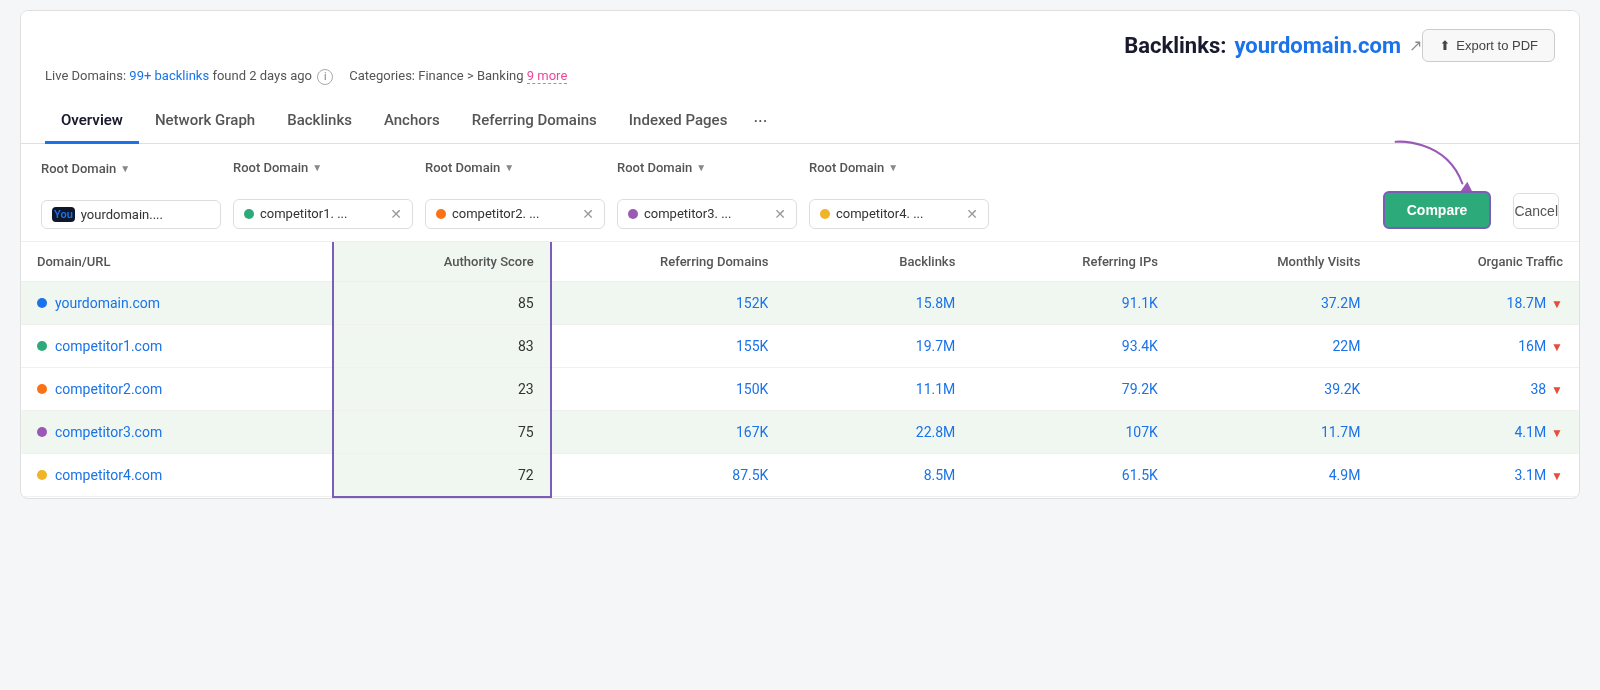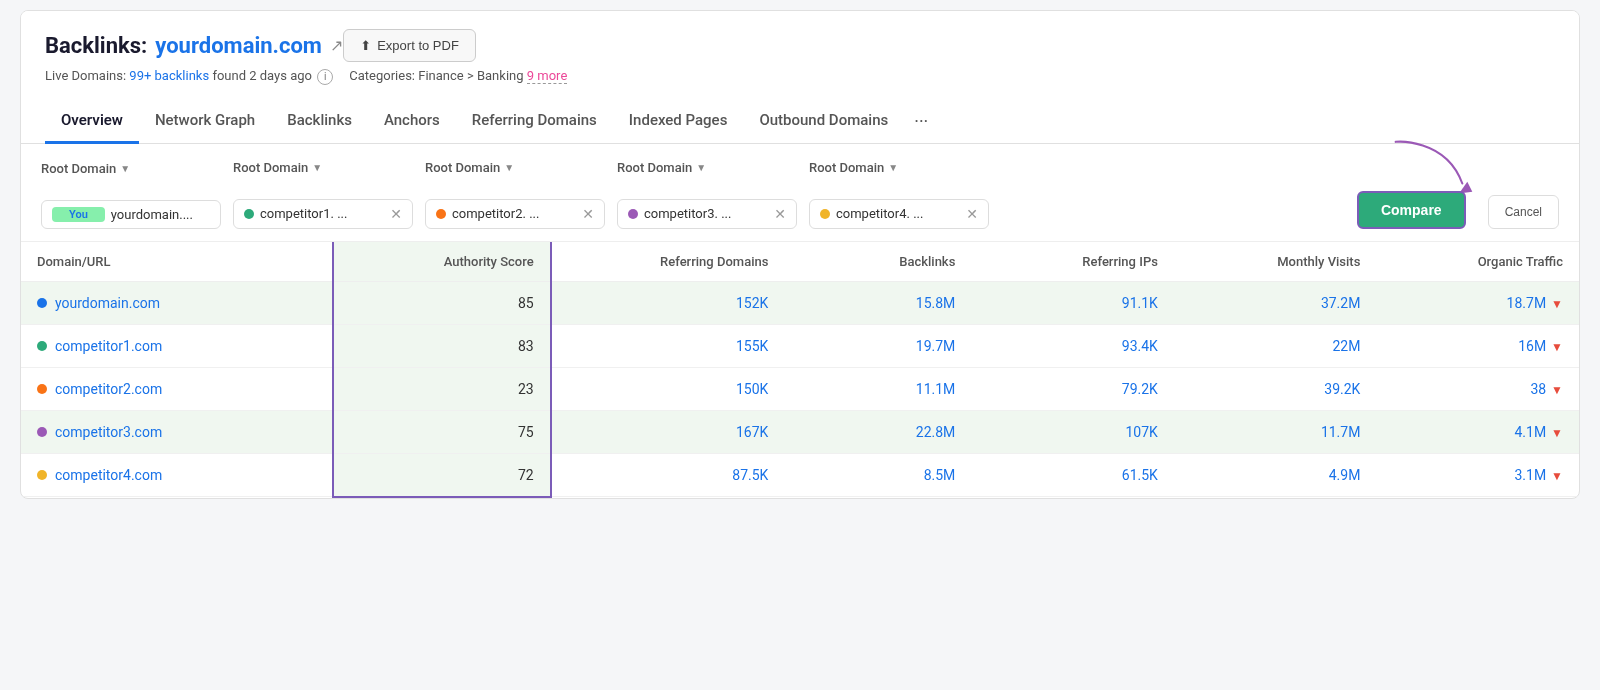--- a/index.html
+++ b/index.html
@@ -17,21 +17,21 @@
       border: 1px solid #e0e0e0;
       overflow: hidden;
     }
     .header {
       padding: 18px 24px 0 24px;
       background: #fff;
     }
     .header-top {
       display: flex;
       align-items: center;
-      justify-content: flex-start;
+      justify-content: flex-end;
       margin-bottom: 6px;
     }
     .title-area {
       display: flex;
       align-items: center;
       gap: 8px;
     }
     .title-main {
       font-size: 22px;
       font-weight: 700;
@@ -152,25 +152,25 @@
       border-radius: 6px;
       padding: 6px 10px;
       background: #fff;
       min-width: 180px;
       position: relative;
     }
     .filter-input.you-tag {
       background: #fff;
     }
     .you-badge {
-      background: #86efac;
+      background: #0f172a;
       color: #1a73e8;
       font-size: 11px;
       font-weight: 600;
-      padding: 1px 17px;
+      padding: 1px 2px;
       border-radius: 4px;
     }
     .dot {
       width: 10px;
       height: 10px;
       border-radius: 50%;
       flex-shrink: 0;
     }
     .domain-text {
       font-size: 13px;
@@ -189,26 +189,26 @@
       color: #fff;
       border: 2px solid #7b5cb8;
       border-radius: 6px;
       font-size: 14px;
       font-weight: 600;
       cursor: pointer;
       margin-right: 8px;
       position: relative;
     }
     .cancel-btn {
-      padding: 9px 16px;
+      padding: 9px 0;
       background: #fff;
       color: #555;
       border: 1px solid #ddd;
       border-radius: 6px;
-      font-size: 12px;
+      font-size: 14px;
       cursor: pointer;
     }
     
     .annotation-arrow {
       position: absolute;
       top: -60px;
       right: 80px;
       width: 100px;
       height: 80px;
       pointer-events: none;
@@ -309,21 +309,20 @@
     </div>
   </div>
 
   <div class="nav-tabs">
     <div class="nav-tab active">Overview</div>
     <div class="nav-tab">Network Graph</div>
     <div class="nav-tab">Backlinks</div>
     <div class="nav-tab">Anchors</div>
     <div class="nav-tab">Referring Domains</div>
     <div class="nav-tab">Indexed Pages</div>
-    <div class="nav-tab">Outbound Domains</div>
     <div class="nav-more">···</div>
   </div>
 
   <div class="filters-row">
 
     <div class="filter-group">
       <div class="filter-label">
         <span>Root Domain</span>
         <span class="chevron">▼</span>
       </div>

